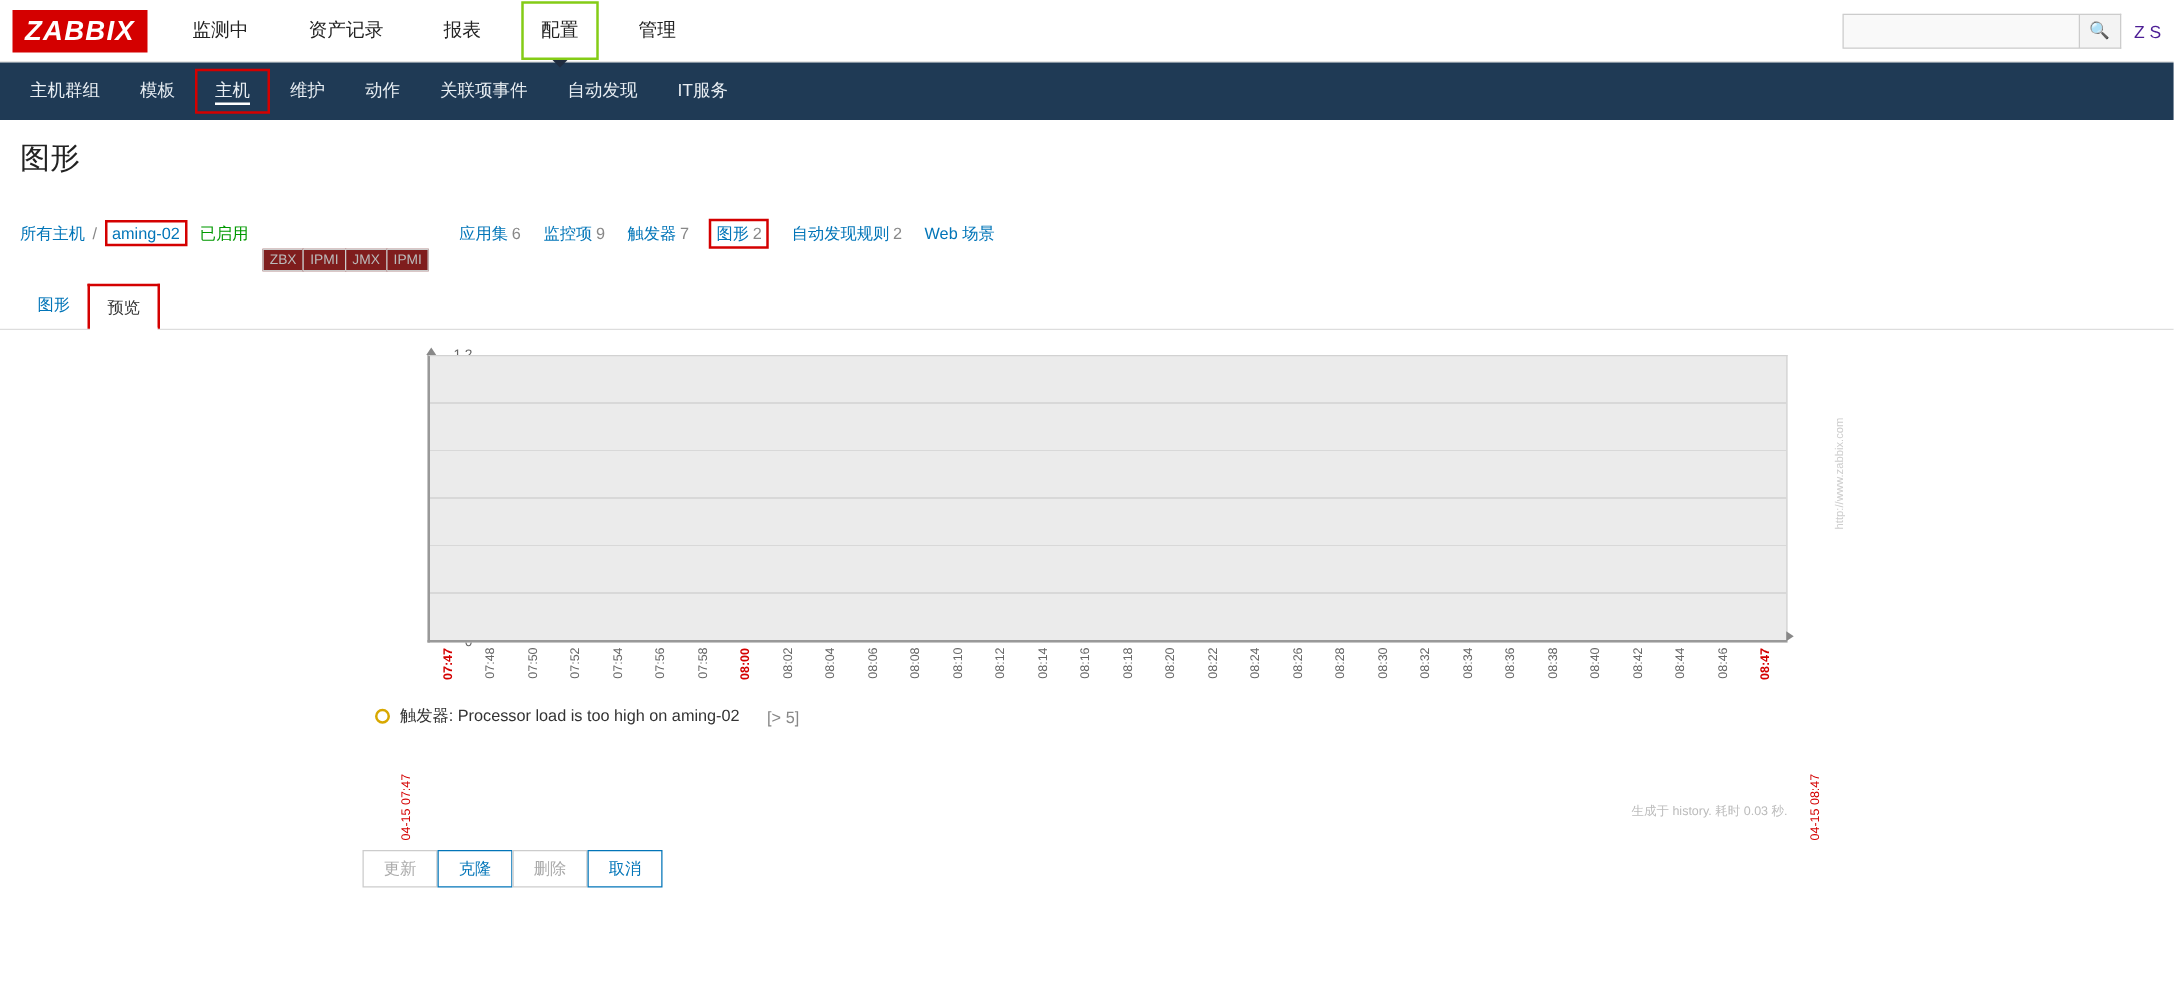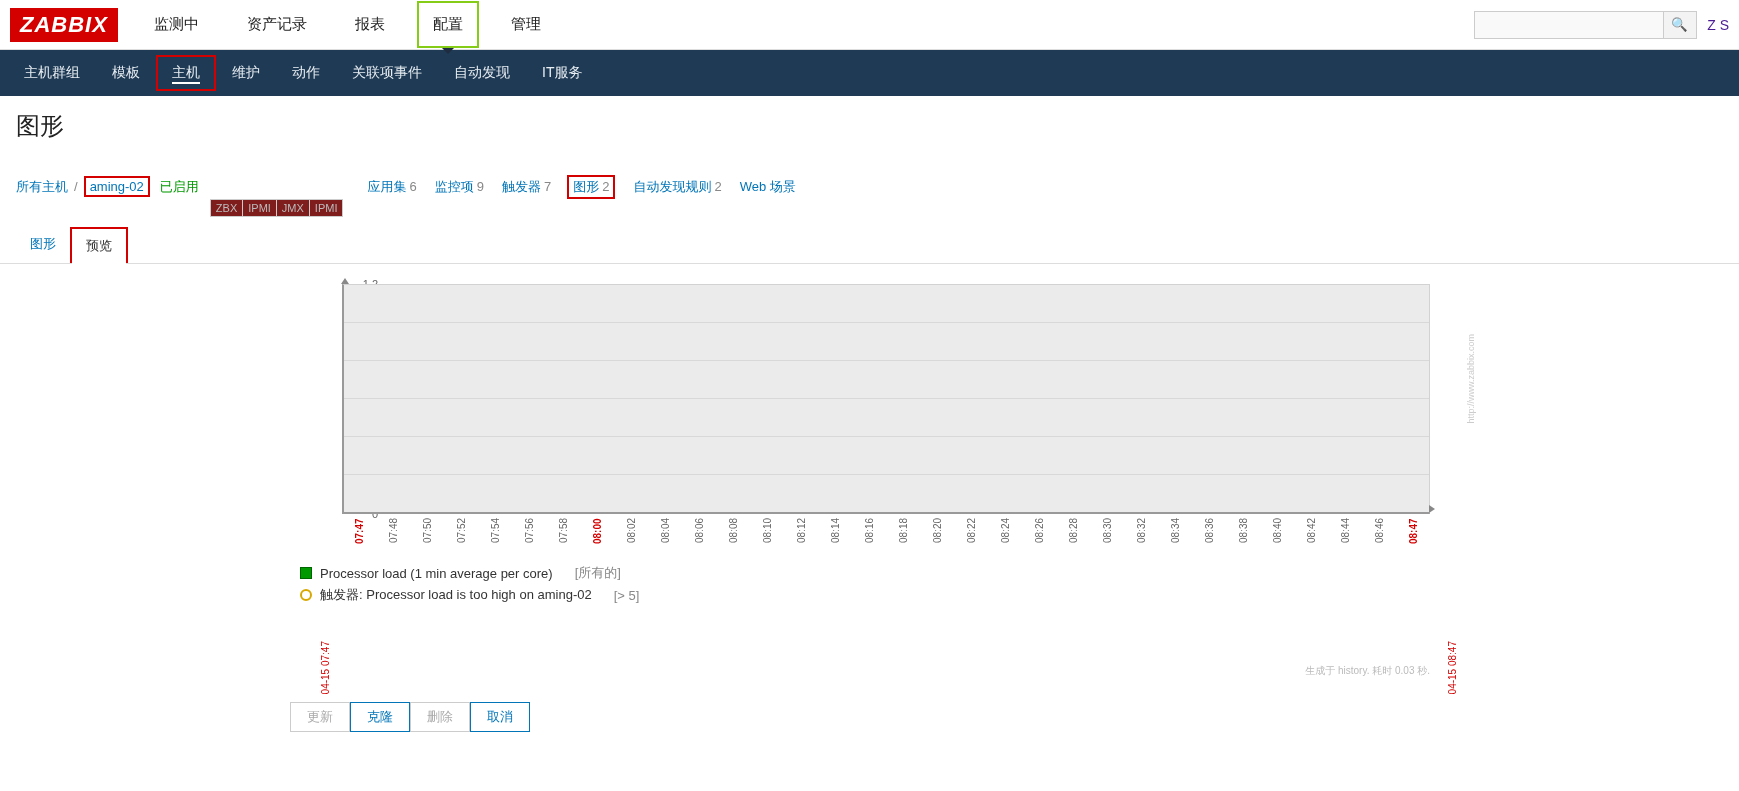--- a/index.html
+++ b/index.html
@@ -192,25 +192,20 @@
         <div class="x-tick">08:38</div>
         <div class="x-tick">08:40</div>
         <div class="x-tick">08:42</div>
         <div class="x-tick">08:44</div>
         <div class="x-tick">08:46</div>
         <div class="x-tick red">08:47</div>
       </div>
 
     <div class="legend-rows">
       <div class="legend-row">
-        <span class="sq green"></span>
-        <span>Processor load (1 min average per core)</span>
-        <span class="legend-bracket">[所有的]</span>
-      </div>
-      <div class="legend-row">
         <span class="sq yellow"></span>
         <span>触发器: Processor load is too high on aming-02</span>
         <span class="legend-bracket">[&gt; 5]</span>
       </div>
     </div>
     <div class="history-note">生成于 history. 耗时 0.03 秒.</div>
   </div>
 
   <div class="btn-row">
     <button class="btn disabled">更新</button>

